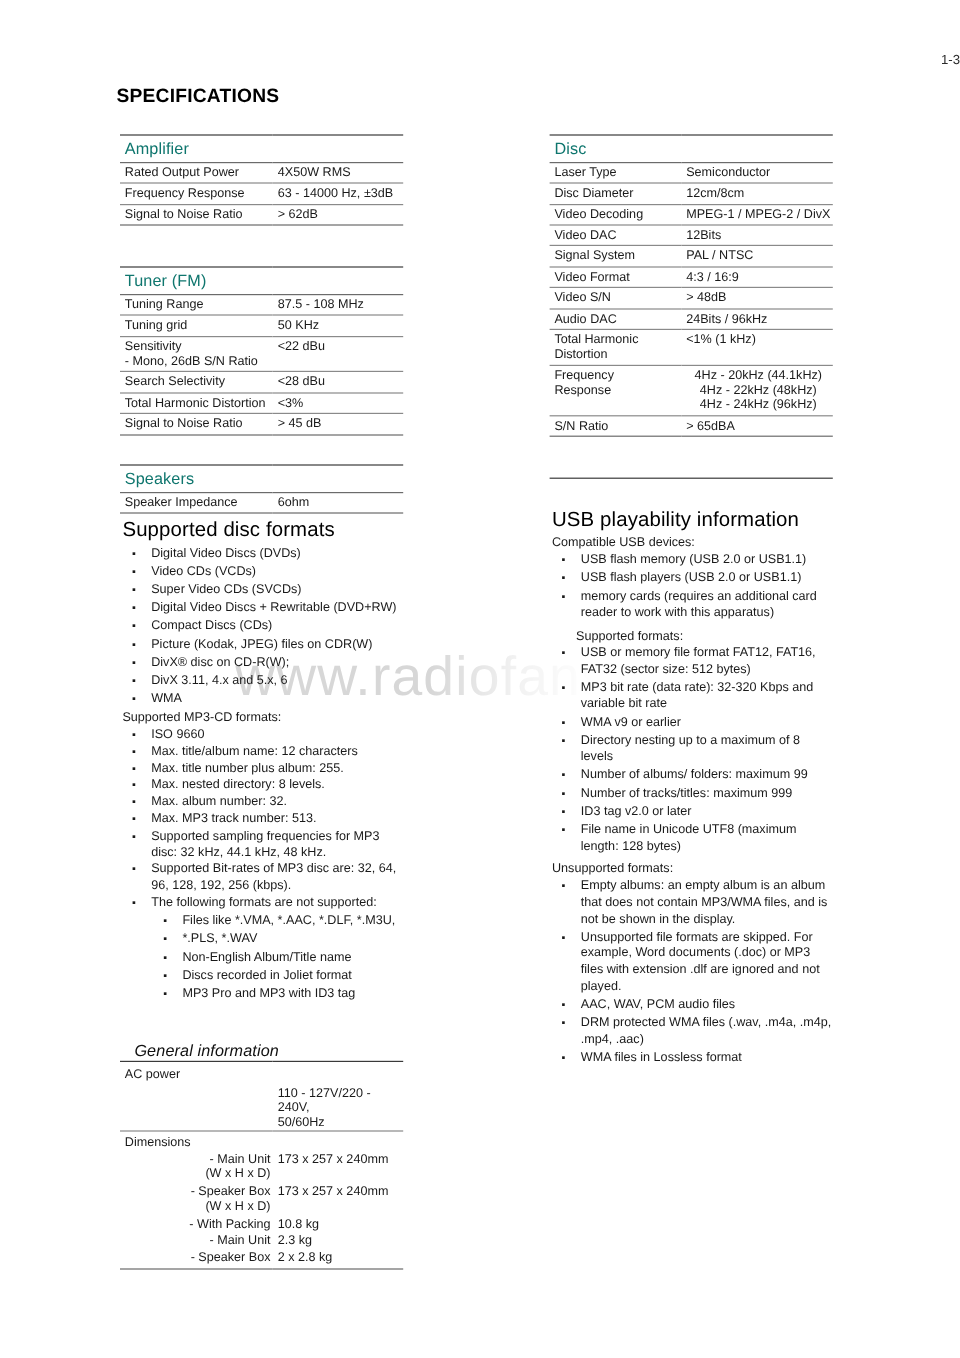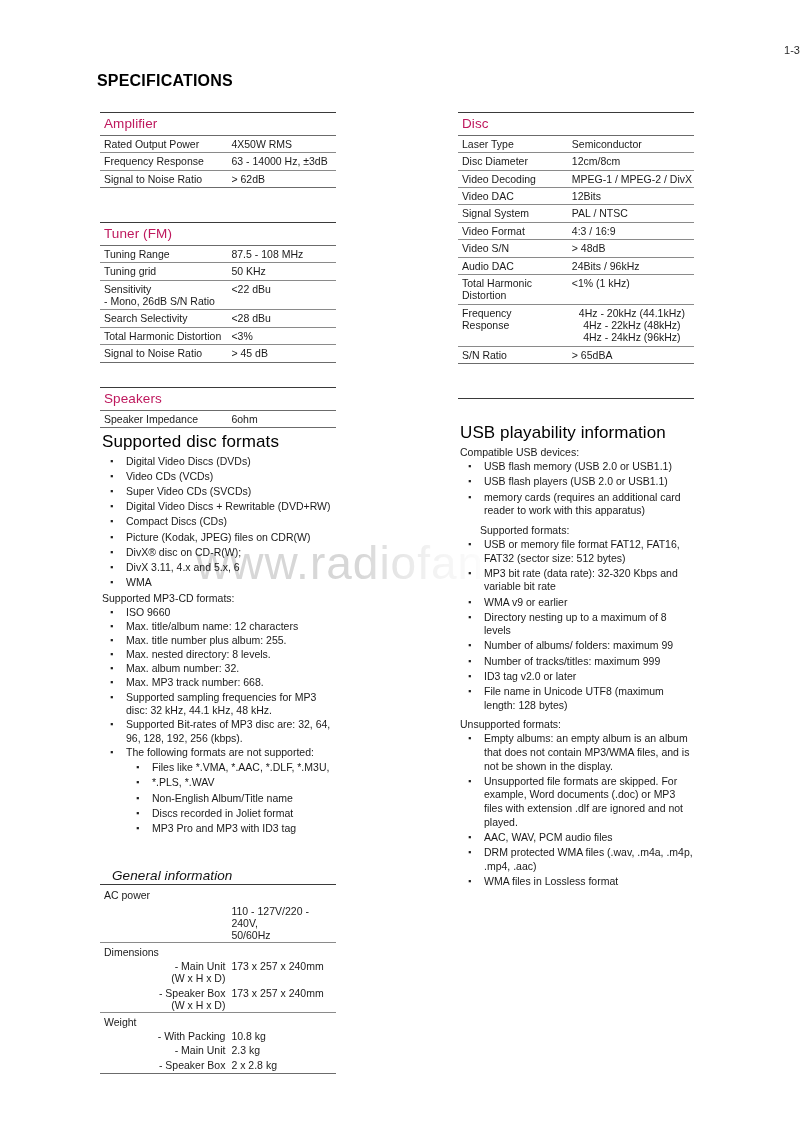--- a/index.html
+++ b/index.html
@@ -75,21 +75,21 @@
     margin: 0 0 4px 0;
     font-size: 10.5px;
     line-height: 1.18;
   }
   .spec-table .sec-head td {
     border-top: 1.6px solid #3a3a3a;
     border-bottom: 1px solid #6b6b6b;
     font-size: 13.5px;
     font-weight: normal;
     padding: 3px 0 3px 4px;
-    color: #be185d;
+    color: #0f766e;
     letter-spacing: 0.1px;
   }
   .spec-table td {
     border-bottom: 0.9px solid #8a8a8a;
     padding: 2px 2px 2px 4px;
     vertical-align: top;
     color: #1a1a1a;
   }
   .spec-table tr:last-child td {
     border-bottom: 1.3px solid #6b6b6b;
@@ -267,21 +267,21 @@
     </ul>
 
     <div class="lead">Supported MP3-CD formats:</div>
 
     <ul class="bl tight">
       <li><span class="bullet">▪</span><span>ISO 9660</span></li>
       <li><span class="bullet">▪</span><span>Max. title/album name: 12 characters</span></li>
       <li><span class="bullet">▪</span><span>Max. title number plus album: 255.</span></li>
       <li><span class="bullet">▪</span><span>Max. nested directory: 8 levels.</span></li>
       <li><span class="bullet">▪</span><span>Max. album number: 32.</span></li>
-      <li><span class="bullet">▪</span><span>Max. MP3 track number: 668.</span></li>
+      <li><span class="bullet">▪</span><span>Max. MP3 track number: 513.</span></li>
       <li><span class="bullet">▪</span><span>Supported sampling frequencies for MP3 disc: 32 kHz, 44.1 kHz, 48 kHz.</span></li>
       <li><span class="bullet">▪</span><span>Supported Bit-rates of MP3 disc are: 32, 64, 96, 128, 192, 256 (kbps).</span></li>
       <li>
         <span class="bullet">▪</span>
         <span>The following formats are not supported:</span>
         <ul class="bl-nest">
           <li><span class="bullet">▪</span><span>Files like *.VMA, *.AAC, *.DLF, *.M3U,</span></li>
           <li><span class="bullet">▪</span><span>*.PLS, *.WAV</span></li>
           <li><span class="bullet">▪</span><span>Non-English Album/Title name</span></li>
           <li><span class="bullet">▪</span><span>Discs recorded in Joliet format</span></li>
@@ -315,24 +315,20 @@
           <td class="v">173 x 257 x 240mm</td>
         </tr>
         <tr class="noline">
           <td class="k sub">
             <span>- Speaker Box</span><br>
             <span style="padding-left:9px;display:inline-block;">(W x H x D)</span>
           </td>
           <td class="v">173 x 257 x 240mm</td>
         </tr>
         <tr class="noline">
-          <td class="k" style="border-top:0.9px solid #8a8a8a;padding-top:3px;">Weight</td>
-          <td class="v" style="border-top:0.9px solid #8a8a8a;padding-top:3px;"></td>
-        </tr>
-        <tr class="noline">
           <td class="k sub">- With Packing</td>
           <td class="v">10.8 kg</td>
         </tr>
         <tr class="noline">
           <td class="k sub">- Main Unit</td>
           <td class="v">2.3 kg</td>
         </tr>
         <tr>
           <td class="k sub">- Speaker Box</td>
           <td class="v">2 x 2.8 kg</td>

